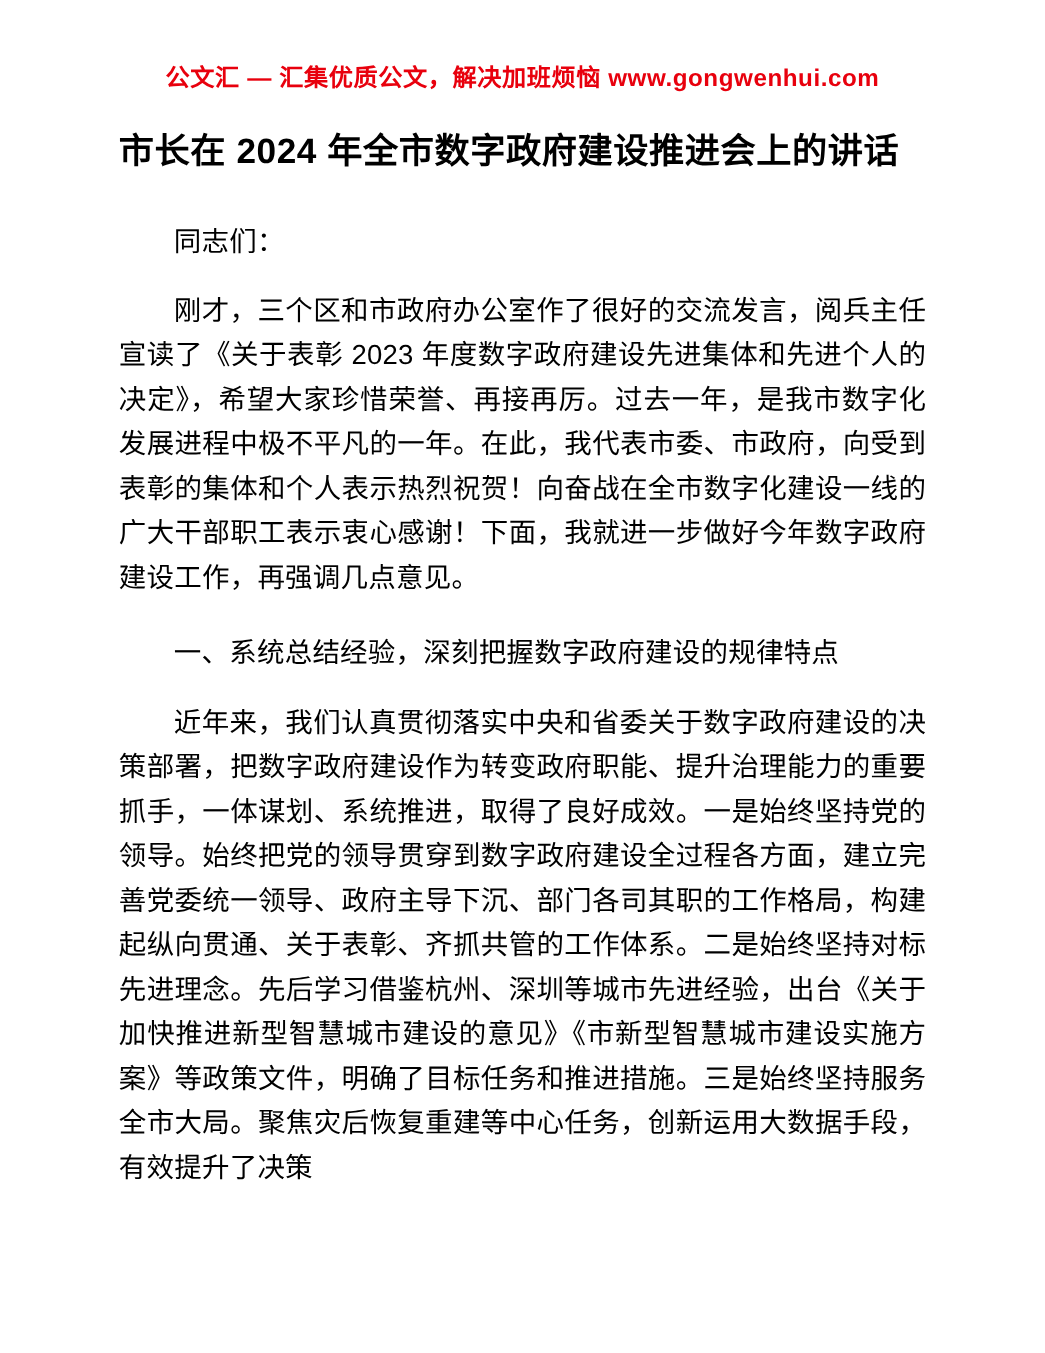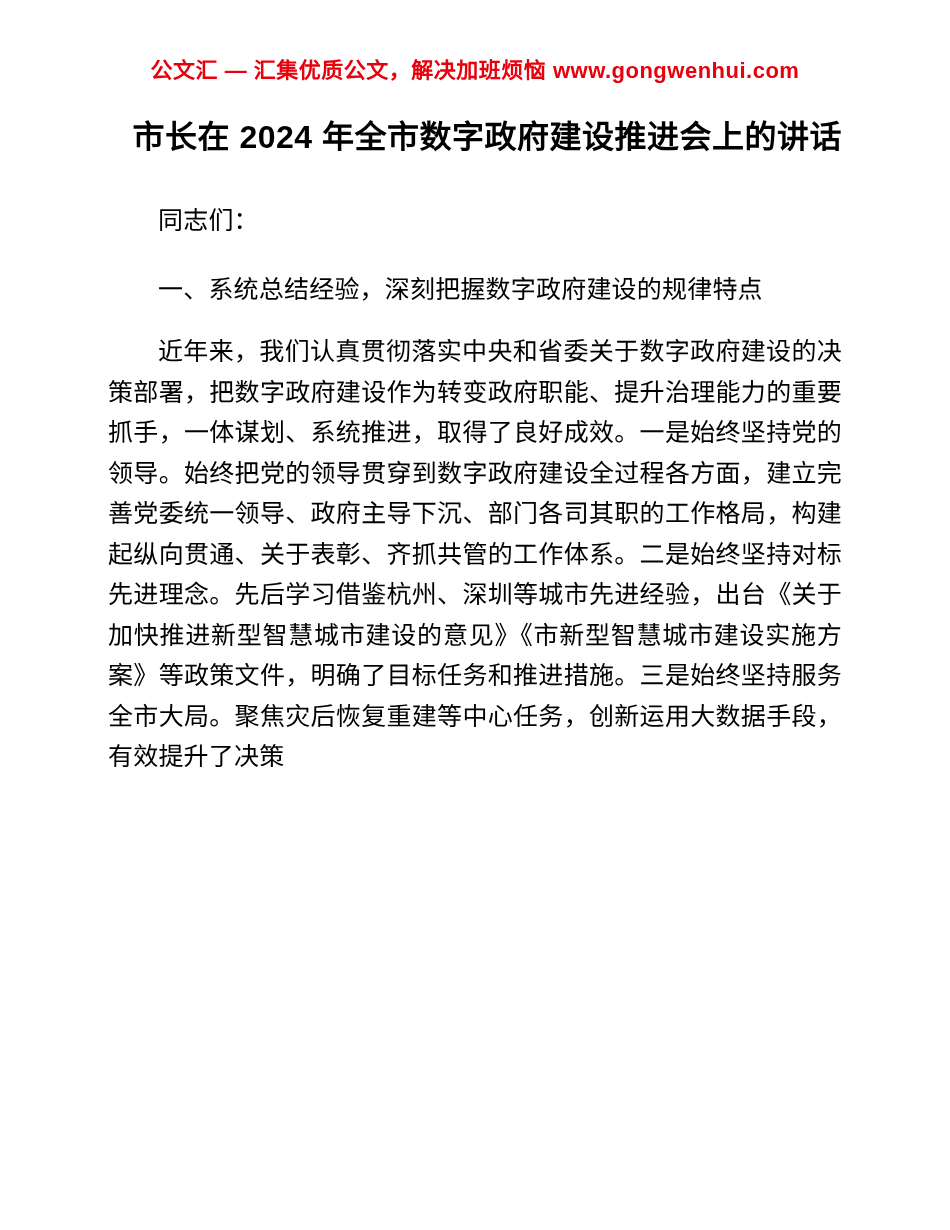--- a/index.html
+++ b/index.html
@@ -32,21 +32,21 @@
     padding-bottom: 6px;
     white-space: nowrap;
   }
   .watermark .site {
     font-family: "Liberation Sans", sans-serif;
   }
   .doc-title {
     font-size: 32px;
     font-weight: 700;
     line-height: 1.35;
-    text-align: right;
+    text-align: left;
     margin: 26px 0 0 0;
     letter-spacing: 0.5px;
   }
   .body-text {
     font-size: 25px;
     line-height: 1.62;
     text-align: justify;
     text-justify: inter-ideograph;
     margin: 0;
     letter-spacing: 0.2px;
@@ -70,18 +70,19 @@
 <div class="page">
 
   <div class="watermark">
     <span>公文汇 — 汇集优质公文，解决加班烦恼</span><span class="site"> www.gongwenhui.com</span>
   </div>
 
   <h1 class="doc-title">市长在 2024 年全市数字政府建设推进会上的讲话</h1>
 
   <p class="body-text p-salutation">同志们：</p>
 
+  <p class="body-text p-indent">刚才，三个区和市政府办公室作了很好的交流发言，阅兵主任宣读了《关于表彰 2023 年度数字政府建设先进集体和先进个人的决定》，希望大家珍惜荣誉、再接再厉。过去一年，是我市数字化发展进程中极不平凡的一年。在此，我代表市委、市政府，向受到表彰的集体和个人表示热烈祝贺！向奋战在全市数字化建设一线的广大干部职工表示衷心感谢！下面，我就进一步做好今年数字政府建设工作，再强调几点意见。</p>
 
   <p class="body-text p-heading">一、系统总结经验，深刻把握数字政府建设的规律特点</p>
 
   <p class="body-text p-indent">近年来，我们认真贯彻落实中央和省委关于数字政府建设的决策部署，把数字政府建设作为转变政府职能、提升治理能力的重要抓手，一体谋划、系统推进，取得了良好成效。一是始终坚持党的领导。始终把党的领导贯穿到数字政府建设全过程各方面，建立完善党委统一领导、政府主导下沉、部门各司其职的工作格局，构建起纵向贯通、关于表彰、齐抓共管的工作体系。二是始终坚持对标先进理念。先后学习借鉴杭州、深圳等城市先进经验，出台《关于加快推进新型智慧城市建设的意见》《市新型智慧城市建设实施方案》等政策文件，明确了目标任务和推进措施。三是始终坚持服务全市大局。聚焦灾后恢复重建等中心任务，创新运用大数据手段，有效提升了决策</p>
 
 </div>
 
 </body></html>

